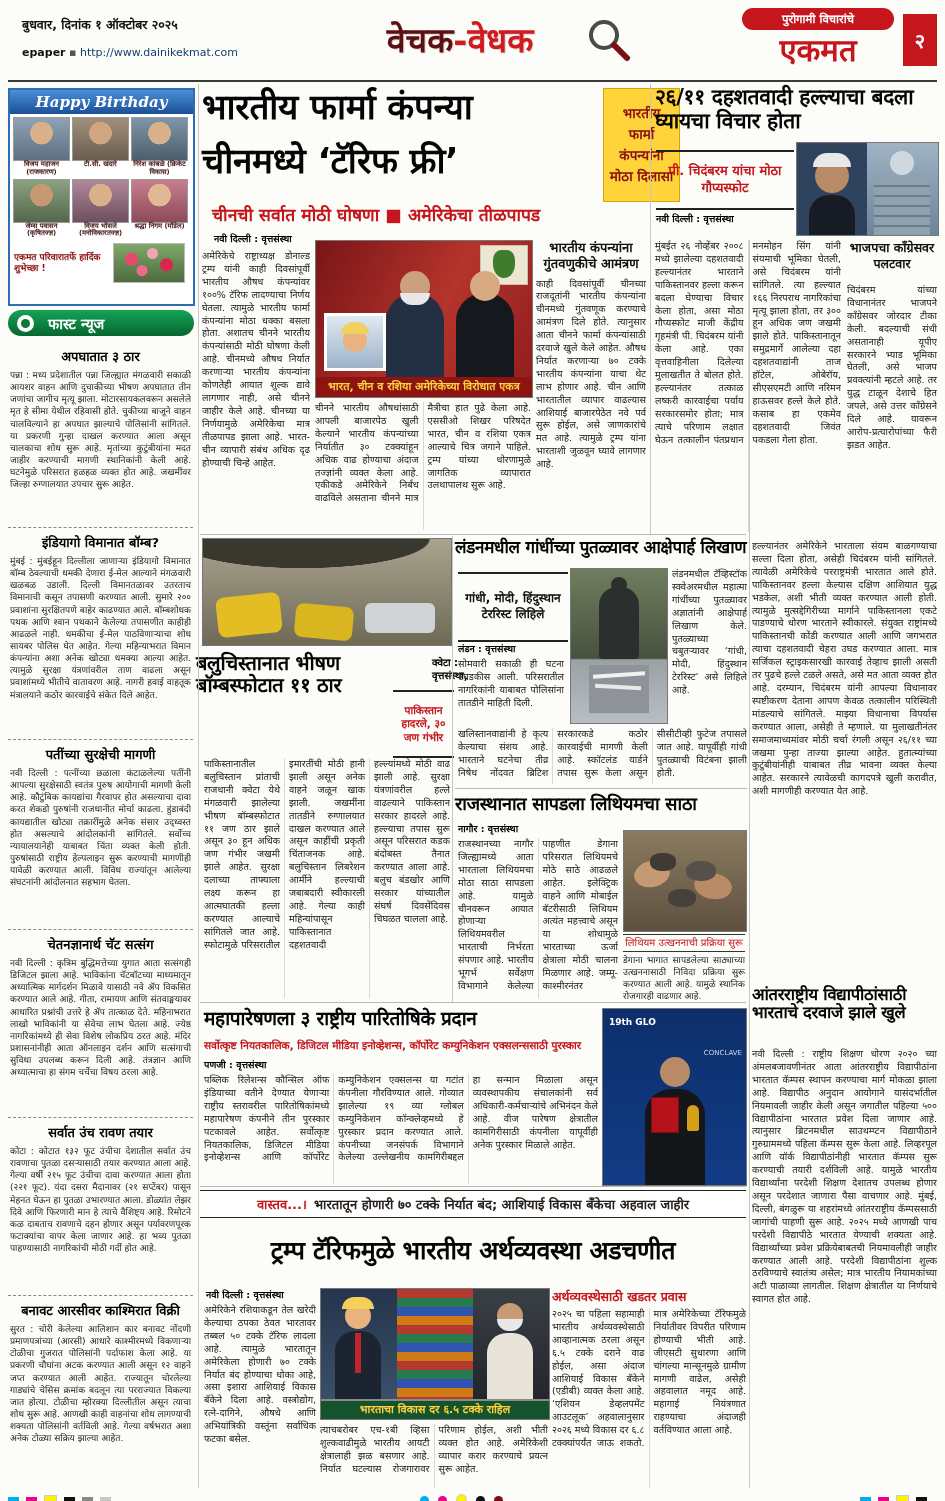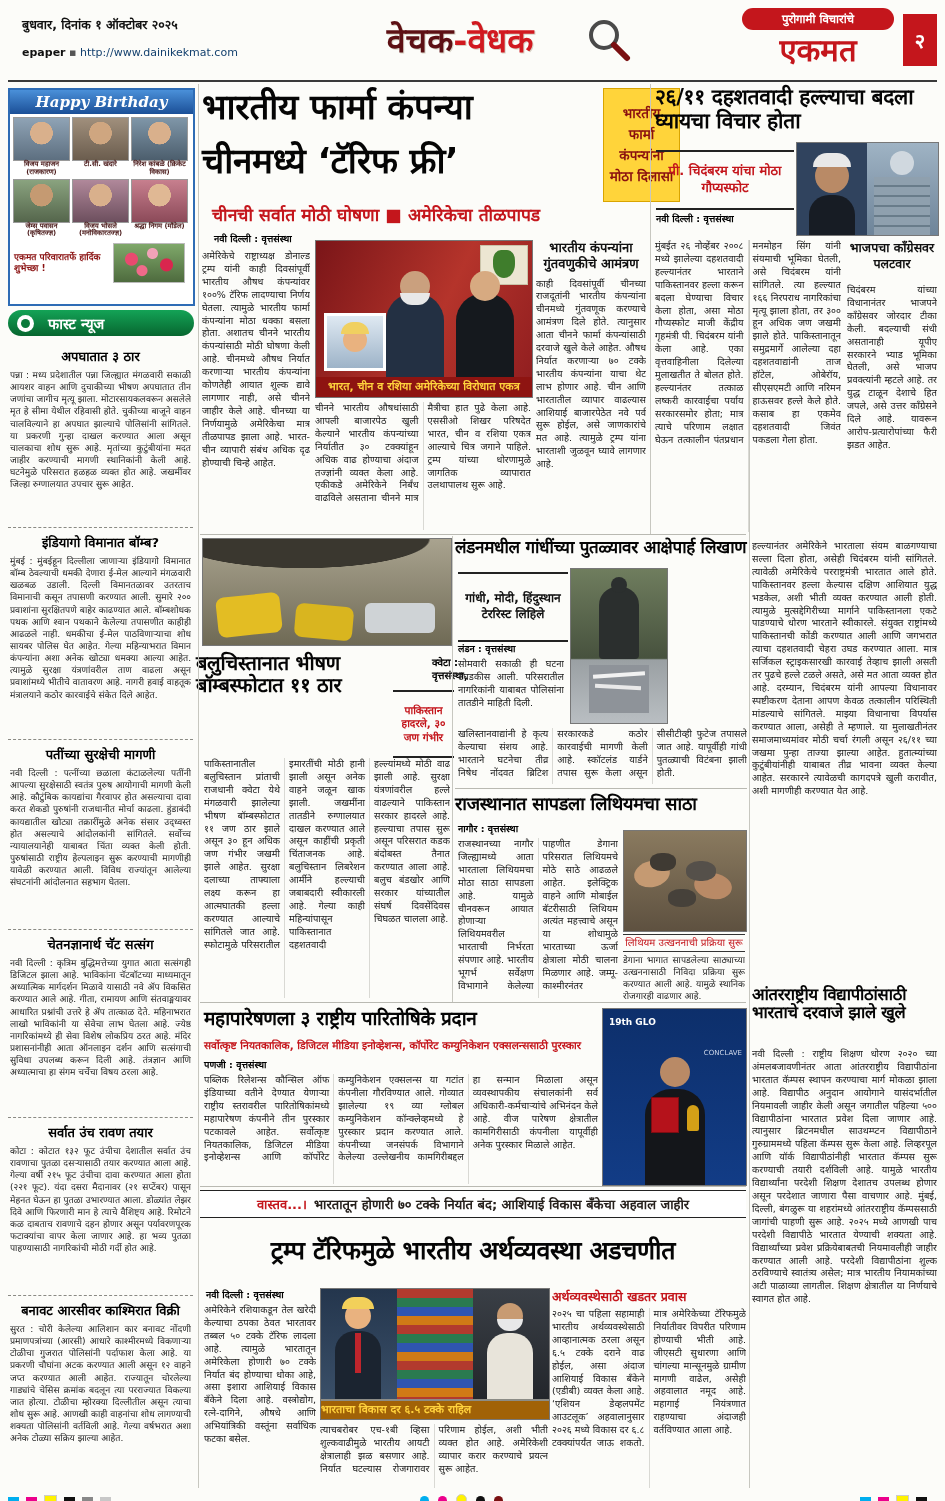--- a/index.html
+++ b/index.html
@@ -43,21 +43,21 @@
   .fn-icon{width:17px;height:17px;border-radius:50%;background:#fff;position:relative;flex:0 0 auto;}
   .fn-icon::after{content:"";position:absolute;left:4px;top:4px;width:9px;height:9px;border-radius:50%;
            background:#0a7a3b;}
   .fn-item{border-bottom:1px dashed #8a8a84;padding:5px 2px 6px 2px;box-sizing:border-box;overflow:hidden;}
   .fn-hl{font-size:13px;font-weight:bold;text-align:center;margin:0 0 4px 0;color:#000;}
   .badge{background:#ffd43a;border:1px solid #d9a400;color:#8a1010;font-weight:bold;text-align:center;
          font-size:13.5px;display:flex;align-items:center;justify-content:center;line-height:1.55;
          padding:4px;box-sizing:border-box;}
   .strip{display:flex;align-items:center;justify-content:center;gap:7px;border-top:1.5px solid #222;
          border-bottom:1.5px solid #222;font-weight:bold;font-size:13px;background:#fff;}
-  .ecap{background:#a16207;color:#ffd23d;font-weight:bold;font-size:11px;line-height:18px;}
+  .ecap{background:#14532d;color:#ffd23d;font-weight:bold;text-align:center;font-size:11px;line-height:18px;}
   .shape{position:absolute;}
   .mark-sq{display:inline-block;width:11px;height:8px;margin-right:2px;}
   .mark-dot{display:inline-block;width:9px;height:9px;border-radius:50%;margin-right:4px;}
 </style>
 </head>
 <body>
 
 <div class="page">
 
   <div class="abs" style="left:22px;top:16px;width:280px;height:16px;font-size:12.5px;font-weight:bold;">बुधवार, दिनांक १ ऑक्टोबर २०२५</div>
@@ -228,20 +228,21 @@
   <div class="abs bt" style="left:458px;top:658px;width:106px;height:64px;">सोमवारी सकाळी ही घटना उघडकीस आली. परिसरातील नागरिकांनी याबाबत पोलिसांना तातडीने माहिती दिली.</div>
 
   <div class="photo" style="left:570px;top:568px;width:96px;height:154px;">
     <div class="shape" style="inset:0;background:linear-gradient(#6f7d5e,#47523e 58%,#9aa0a3 59%,#b9bec2);"></div>
     <div class="shape" style="left:28px;top:18px;width:40px;height:72px;background:#2b2f2e;border-radius:18px 18px 4px 4px;"></div>
     <div class="shape" style="left:40px;top:8px;width:16px;height:16px;border-radius:50%;background:#2b2f2e;"></div>
     <div class="shape" style="left:18px;top:96px;width:60px;height:48px;background:#8e9399;"></div>
     <div class="shape" style="left:22px;top:104px;width:52px;height:4px;background:#f2f2f2;transform:rotate(-4deg);"></div>
     <div class="shape" style="left:24px;top:116px;width:46px;height:4px;background:#e9e9e9;transform:rotate(3deg);"></div>
   </div>
+  <div class="abs bt" style="left:672px;top:568px;width:75px;height:154px;">लंडनमधील टॅव्हिस्टॉक स्क्वेअरमधील महात्मा गांधींच्या पुतळ्यावर अज्ञातांनी आक्षेपार्ह लिखाण केले. पुतळ्याच्या चबुतऱ्यावर ‘गांधी, मोदी, हिंदुस्थान टेररिस्ट’ असे लिहिले आहे.</div>
   <div class="abs bt c3" style="left:458px;top:728px;width:289px;height:56px;">खलिस्तानवाद्यांनी हे कृत्य केल्याचा संशय आहे. भारताने घटनेचा तीव्र निषेध नोंदवत ब्रिटिश सरकारकडे कठोर कारवाईची मागणी केली आहे. स्कॉटलंड यार्डने तपास सुरू केला असून सीसीटीव्ही फुटेज तपासले जात आहे. यापूर्वीही गांधी पुतळ्याची विटंबना झाली होती.</div>
   <div class="hline" style="left:455px;top:788px;width:292px;"></div>
 
   <div class="abs hl" style="left:455px;top:794px;width:292px;height:24px;font-size:18px;">राजस्थानात सापडला लिथियमचा साठा</div>
   <div class="abs by" style="left:458px;top:822px;width:110px;height:12px;">नागौर : वृत्तसंस्था</div>
   <div class="abs bt c2" style="left:458px;top:838px;width:160px;height:160px;">राजस्थानच्या नागौर जिल्ह्यामध्ये आता भारताला लिथियमचा मोठा साठा सापडला आहे. यामुळे चीनवरून आयात होणाऱ्या लिथियमवरील भारताची निर्भरता संपणार आहे. भारतीय भूगर्भ सर्वेक्षण विभागाने केलेल्या पाहणीत डेगाना परिसरात लिथियमचे मोठे साठे आढळले आहेत. इलेक्ट्रिक वाहने आणि मोबाईल बॅटरीसाठी लिथियम अत्यंत महत्त्वाचे असून या शोधामुळे भारताच्या ऊर्जा क्षेत्राला मोठी चालना मिळणार आहे. जम्मू-काश्मीरनंतर राजस्थानात सापडलेला हा दुसरा मोठा साठा आहे.</div>
 
   <div class="photo" style="left:623px;top:830px;width:122px;height:100px;">
     <div class="shape" style="inset:0;background:linear-gradient(#8a7a5f,#5e5140);"></div>
     <div class="shape" style="left:10px;top:30px;width:36px;height:26px;border-radius:50%;background:#c59a72;transform:rotate(-12deg);"></div>

